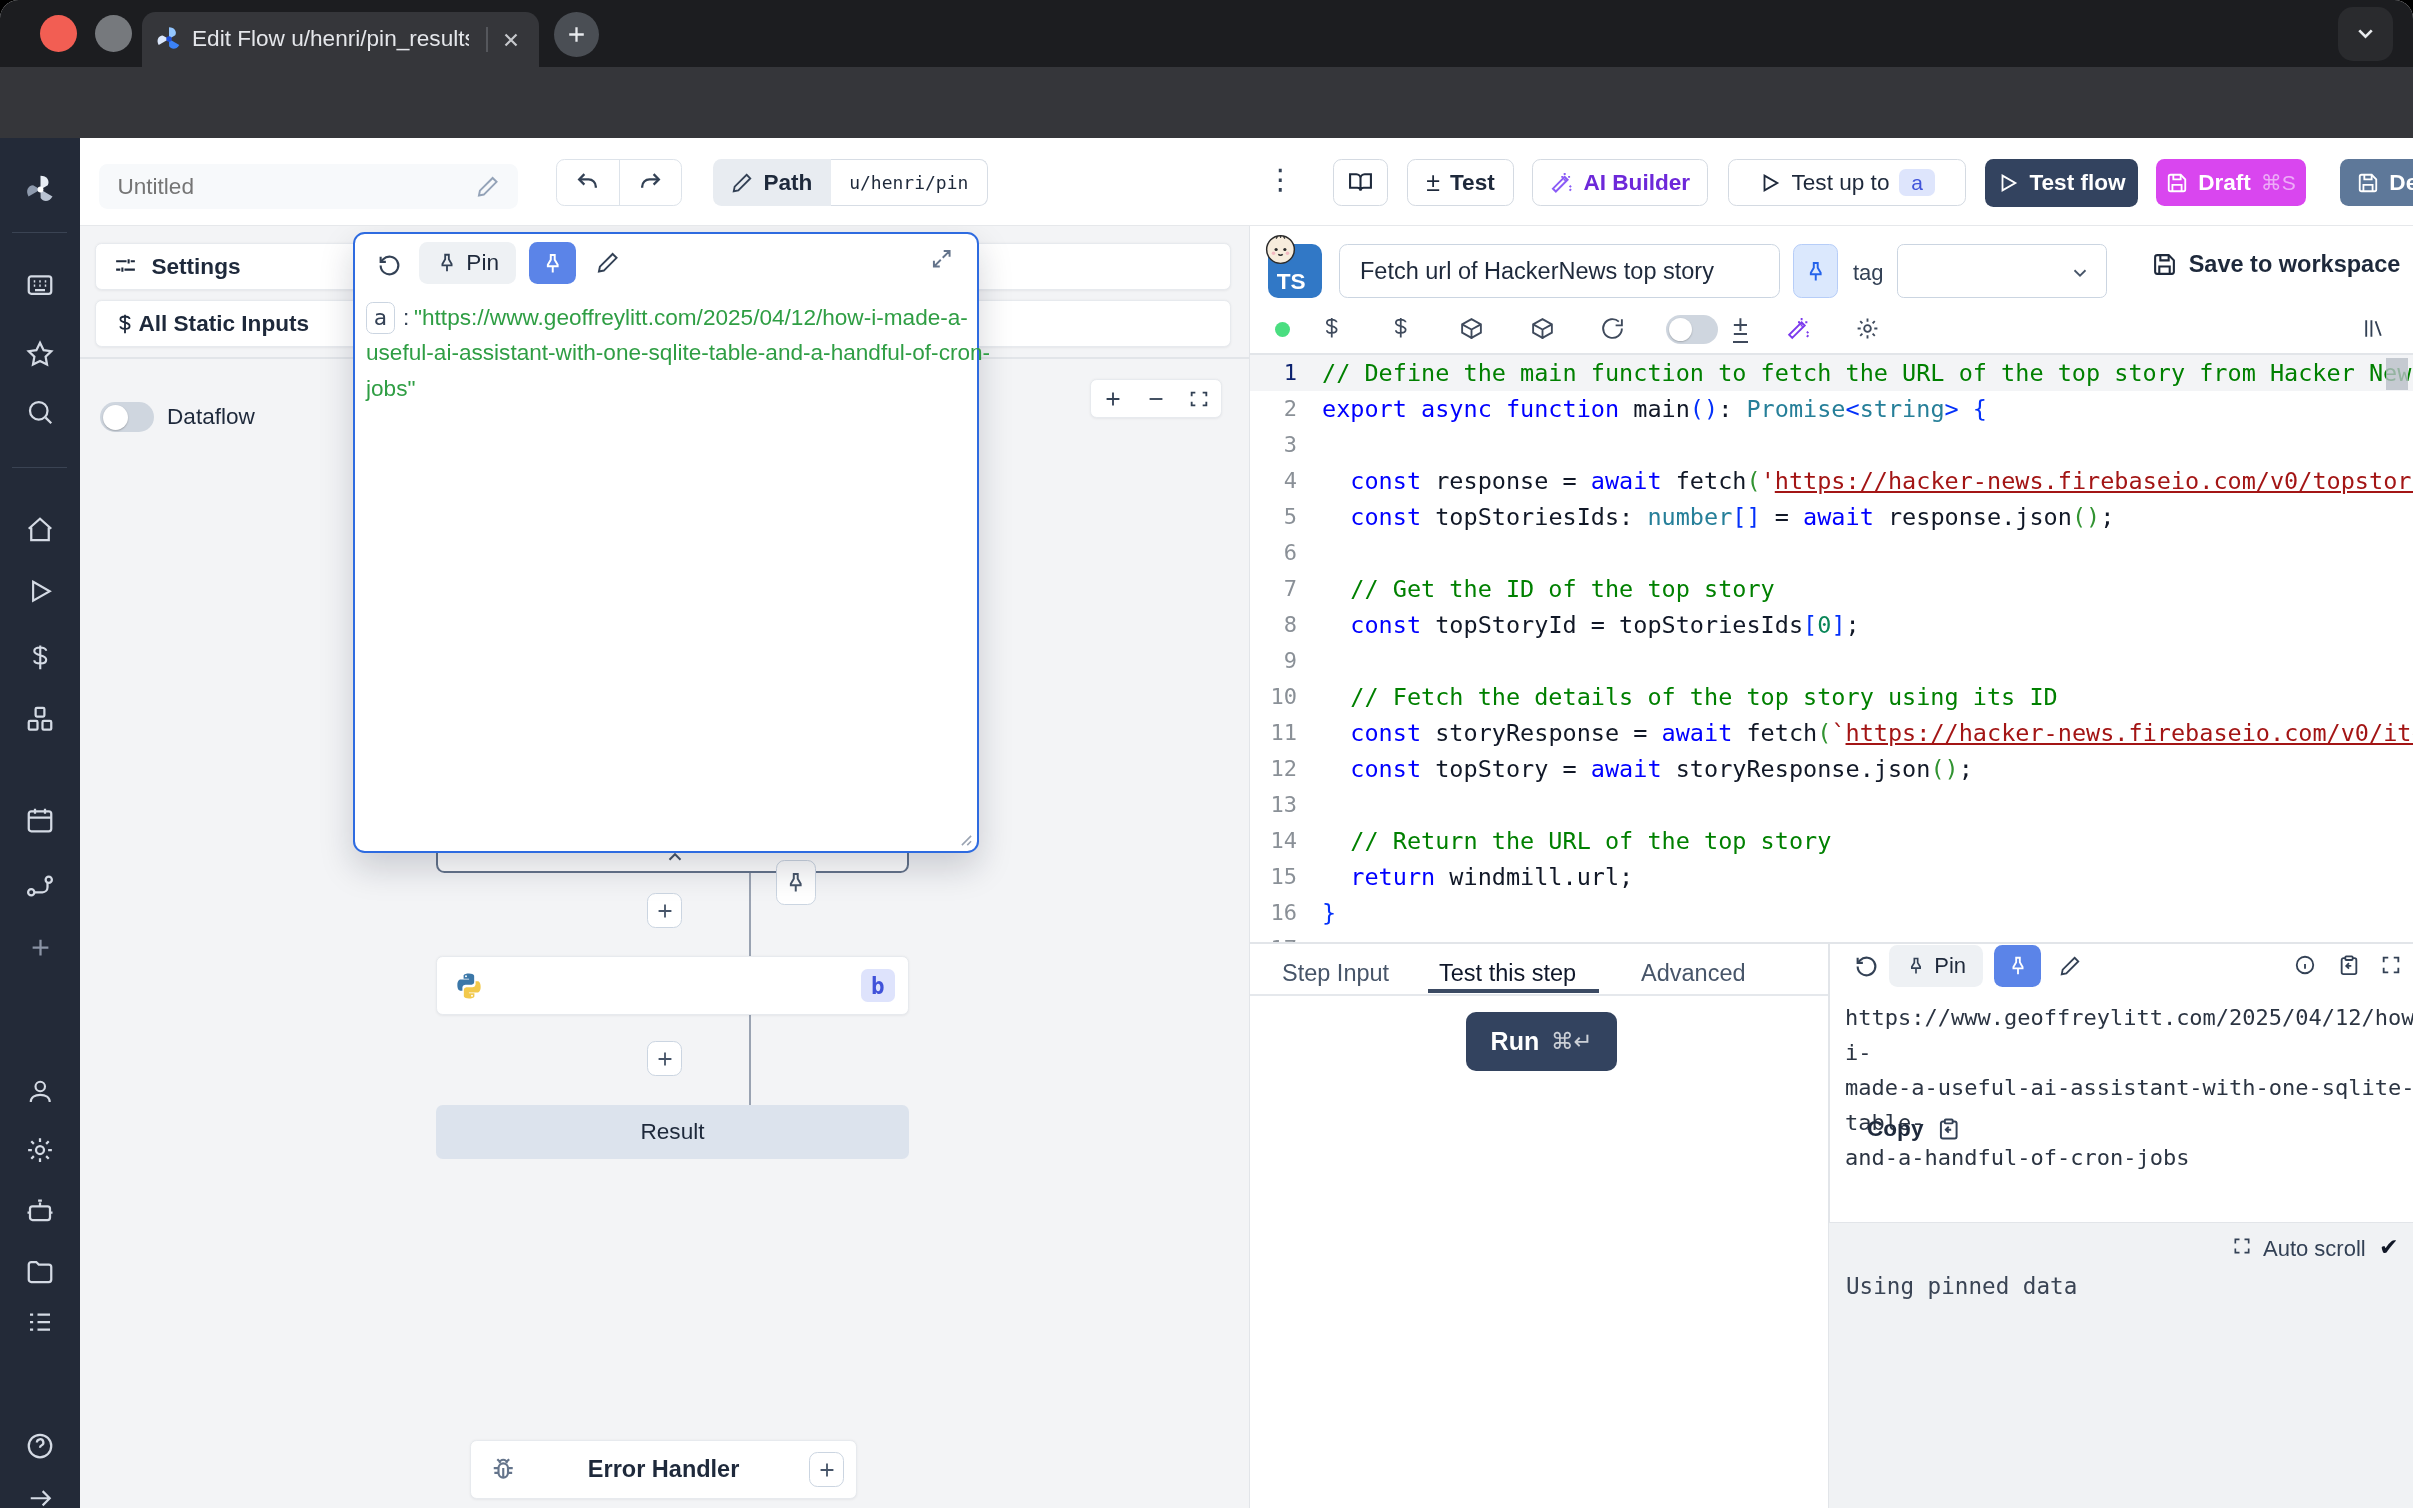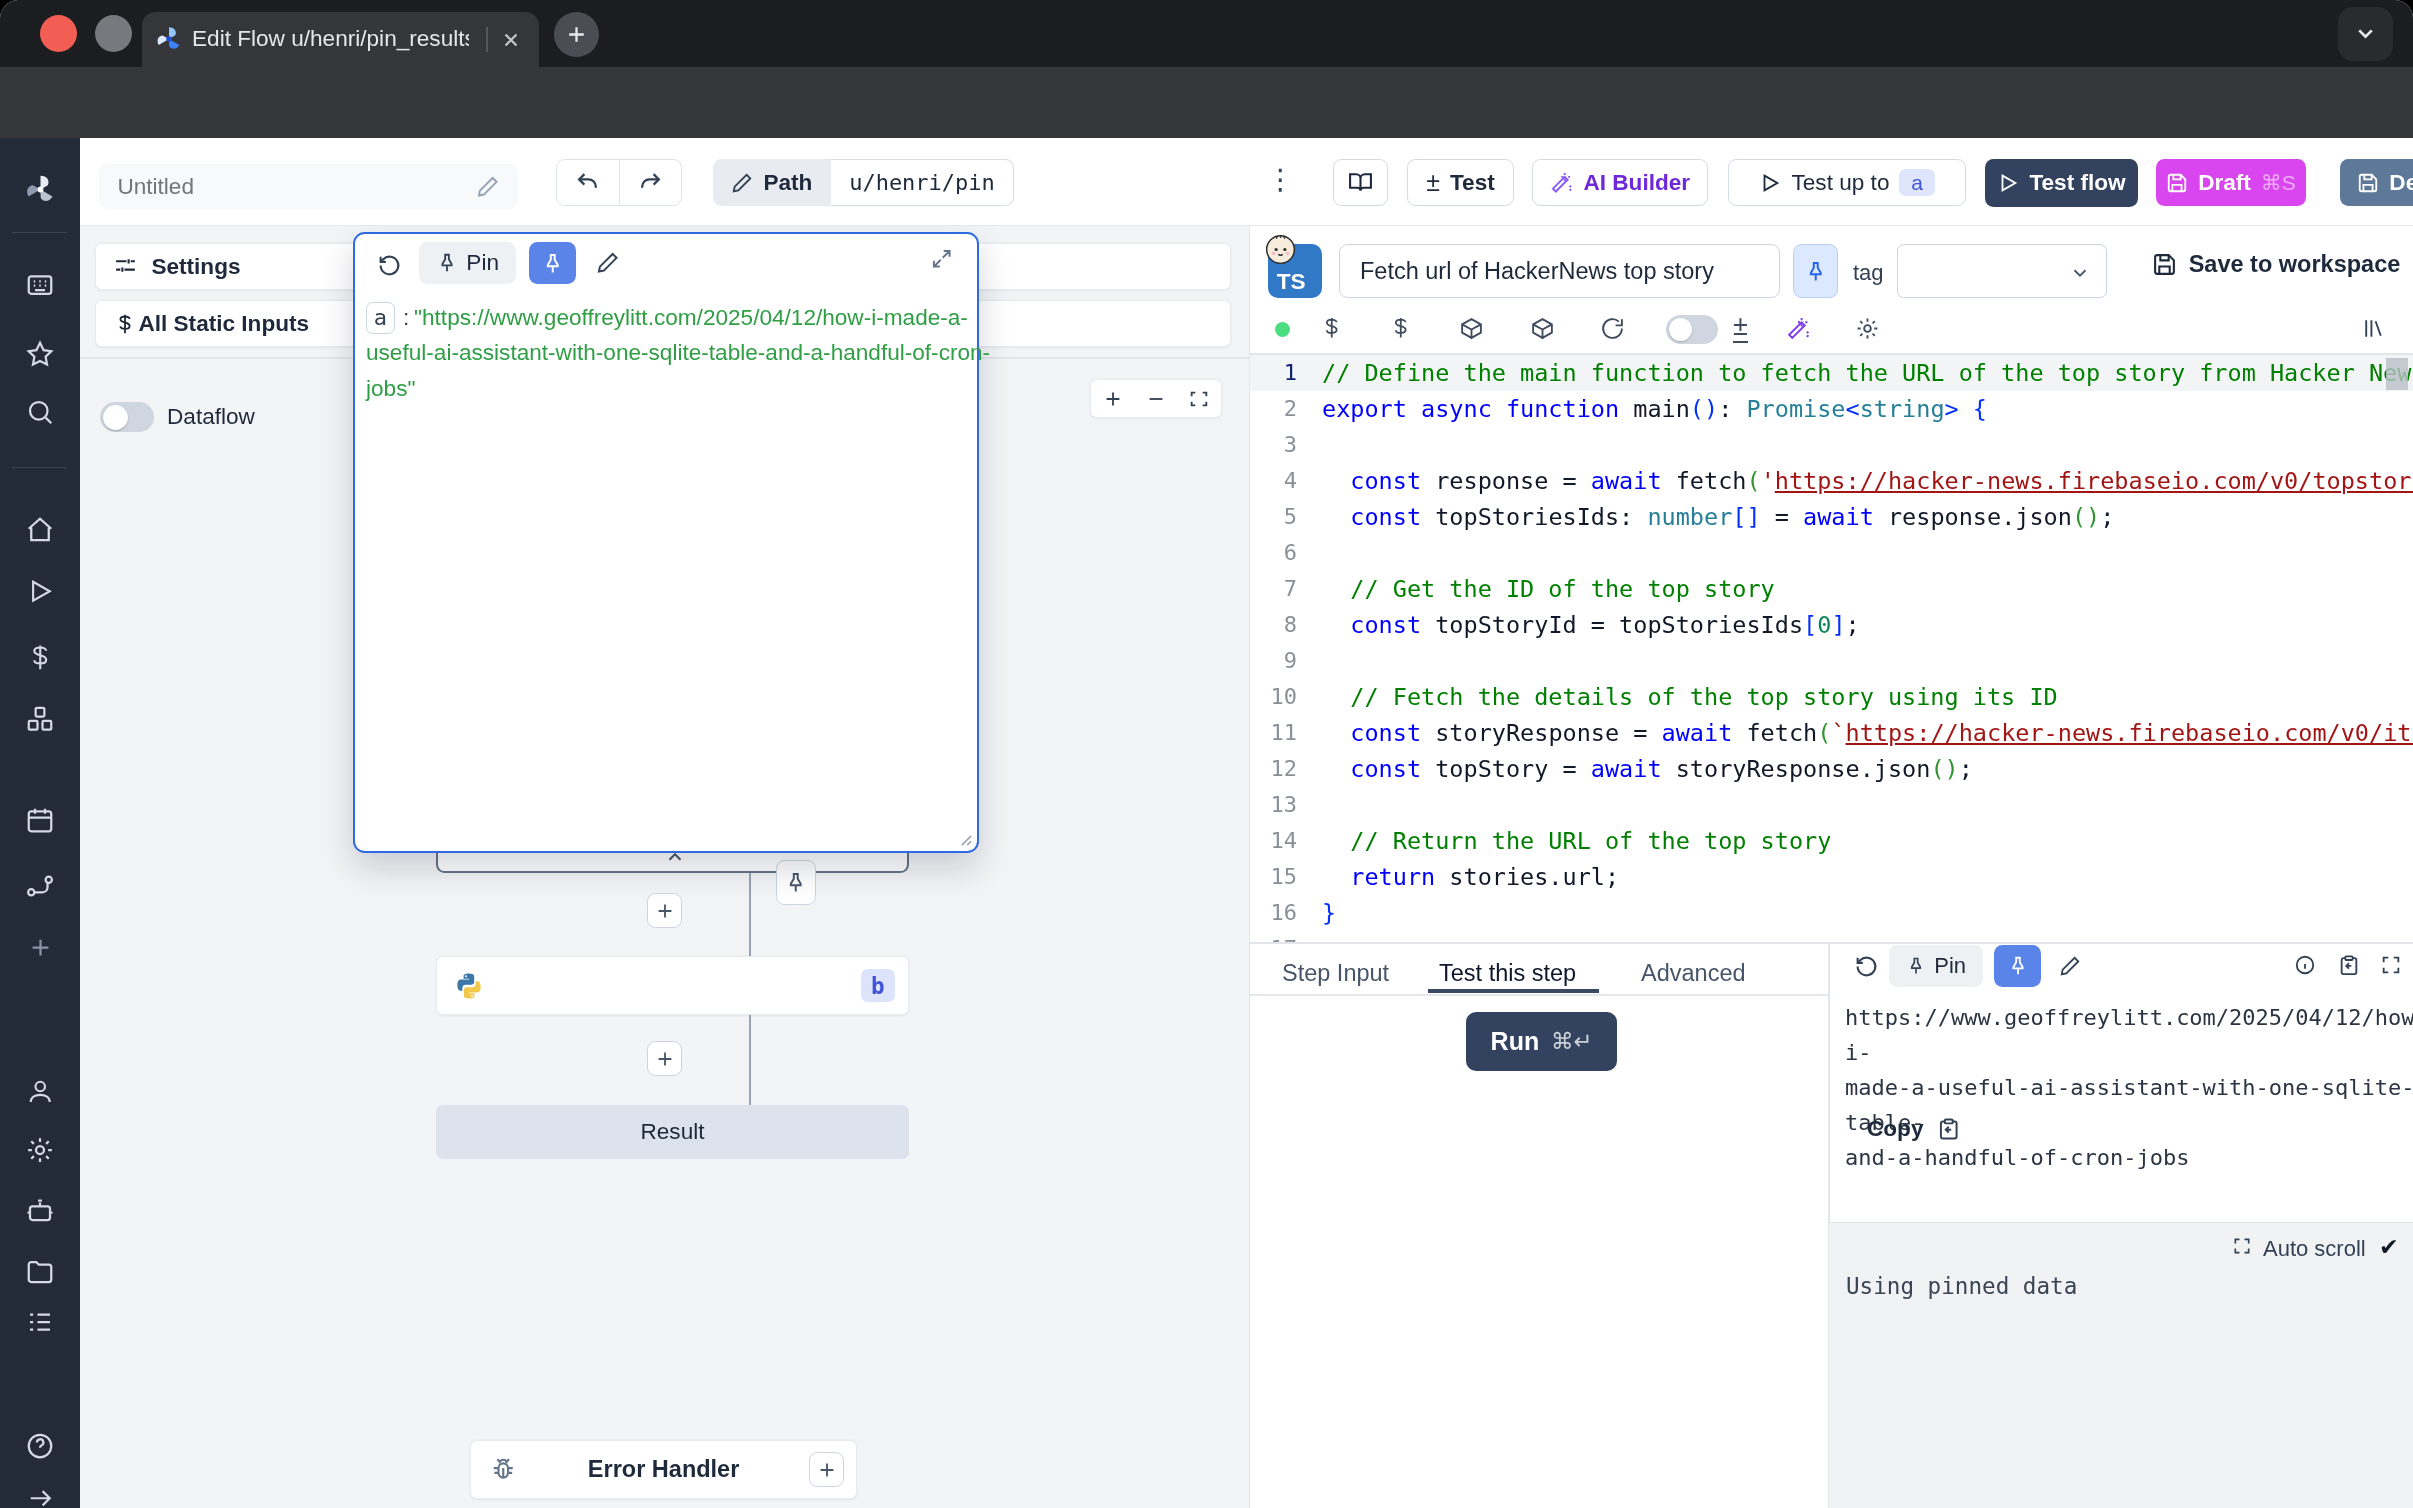--- a/index.html
+++ b/index.html
@@ -181,21 +181,21 @@
         </span>
     </div>
 
     <div class="abs" style="left:633px;top:21px;height:47px;display:flex">
       <div style="background:#e8ecf1;border-radius:8.4px 0 0 8.4px;display:flex;align-items:center;gap:10px;padding:0 18.4px">
         <svg width="22" height="22" viewBox="0 0 24 24" fill="none" stroke="#334155" stroke-width="2">
             <path d="M17 3l4 4L8 20l-5 1 1-5z"></path>
           </svg>
         <span style="font-size:22.6px;color:#1e293b;font-weight:bold">Path</span>
       </div>
-      <div class="mono" style="background:#fff;border:1.7px solid #d7dde5;border-left:none;border-radius:0 8.4px 8.4px 0;display:flex;align-items:center;padding:0 18.4px;font-size:22px;color:#1e293b">u/henri/pin</div>
+      <div class="mono" style="background:#fff;border:1.7px solid #d7dde5;border-left:none;border-radius:0 8.4px 8.4px 0;display:flex;align-items:center;padding:0 18.4px;font-size:18px;color:#1e293b">u/henri/pin</div>
     </div>
 
     <span class="abs" style="left:1186px;top:25px;font-size:28.5px;color:#334155">⋮</span>
 
     <div class="btn abs" style="left:1169px;top:21px;width:0;height:0;border:none"></div>
 
     <div class="btn abs" style="left:1253px;top:21px;width:55px;height:47px">
       <svg width="25" height="25" viewBox="0 0 24 24" fill="none" stroke="#1e293b" stroke-width="2">
           <path d="M2 4h6a4 4 0 0 1 4 4v12a3 3 0 0 0-3-3H2zM22 4h-6a4 4 0 0 0-4 4v12a3 3 0 0 1 3-3h7z"></path>
         </svg>
@@ -568,21 +568,21 @@
           <div class="cl"><span class="lnum">5</span><span class="lcode"><span class="tok-d">  </span><span class="tok-k">const</span><span class="tok-d"> topStoriesIds: </span><span class="tok-t">number</span><span class="tok-b1">[]</span><span class="tok-d"> = </span><span class="tok-k">await</span><span class="tok-d"> response.json</span><span class="tok-b2">()</span><span class="tok-d">;</span></span></div>
           <div class="cl"><span class="lnum">6</span><span class="lcode"></span></div>
           <div class="cl"><span class="lnum">7</span><span class="lcode"><span class="tok-c">  // Get the ID of the top story</span></span></div>
           <div class="cl"><span class="lnum">8</span><span class="lcode"><span class="tok-d">  </span><span class="tok-k">const</span><span class="tok-d"> topStoryId = topStoriesIds</span><span class="tok-b1">[</span><span class="tok-num">0</span><span class="tok-b1">]</span><span class="tok-d">;</span></span></div>
           <div class="cl"><span class="lnum">9</span><span class="lcode"></span></div>
           <div class="cl"><span class="lnum">10</span><span class="lcode"><span class="tok-c">  // Fetch the details of the top story using its ID</span></span></div>
           <div class="cl"><span class="lnum">11</span><span class="lcode"><span class="tok-d">  </span><span class="tok-k">const</span><span class="tok-d"> storyResponse = </span><span class="tok-k">await</span><span class="tok-d"> fetch</span><span class="tok-b2">(</span><span class="tok-s">`</span><span class="tok-su">https://hacker-news.firebaseio.com/v0/item/${topStoryId}.json</span></span></div>
           <div class="cl"><span class="lnum">12</span><span class="lcode"><span class="tok-d">  </span><span class="tok-k">const</span><span class="tok-d"> topStory = </span><span class="tok-k">await</span><span class="tok-d"> storyResponse.json</span><span class="tok-b2">()</span><span class="tok-d">;</span></span></div>
           <div class="cl"><span class="lnum">13</span><span class="lcode"></span></div>
           <div class="cl"><span class="lnum">14</span><span class="lcode"><span class="tok-c">  // Return the URL of the top story</span></span></div>
-          <div class="cl"><span class="lnum">15</span><span class="lcode"><span class="tok-d">  </span><span class="tok-k">return</span><span class="tok-d"> stories.url;</span></span></div>
+          <div class="cl"><span class="lnum">15</span><span class="lcode"><span class="tok-d">  </span><span class="tok-k">return</span><span class="tok-d"> windmill.url;</span></span></div>
           <div class="cl"><span class="lnum">16</span><span class="lcode"><span class="tok-b1">}</span></span></div>
           <div class="cl"><span class="lnum">17</span><span class="lcode"></span></div>
         </div>
     </div>
     <div class="abs" style="left:1136px;top:132px;width:22px;height:32px;background:#b9bfc8;opacity:.8"></div>
 
     <div class="abs" style="left:0;top:716px;width:1165px;height:1.7px;background:#e2e5e9"></div>
     <div class="abs" style="left:578px;top:716px;width:1.7px;height:567px;background:#e2e5e9"></div>
 
     <span class="tabtxt" style="left:32px;top:734px">Step Input</span>

